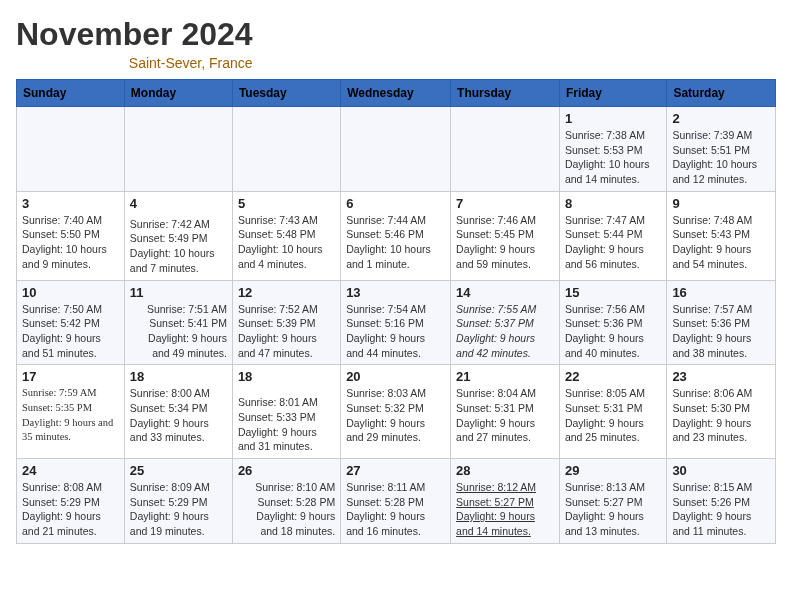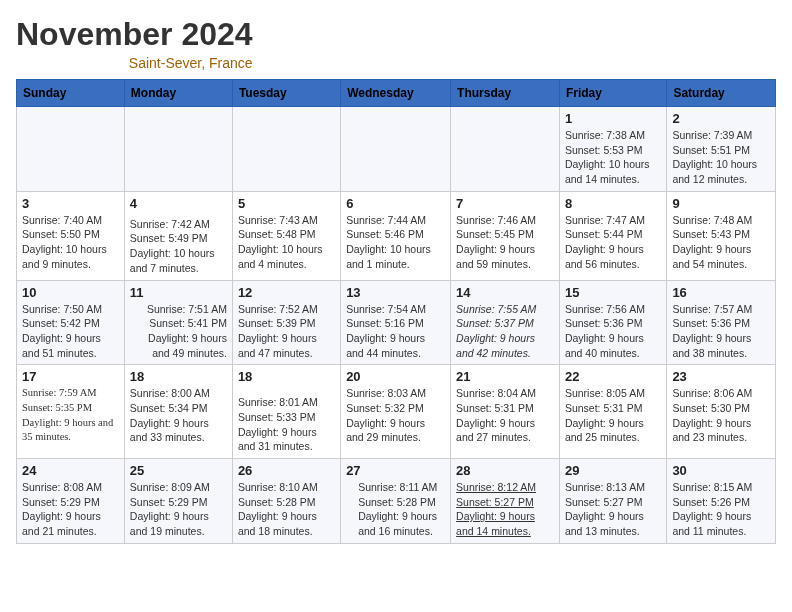--- a/index.html
+++ b/index.html
@@ -272,27 +272,27 @@
 Daylight: 9 hours and 21 minutes.</div>
         </td>
         <td>
           <div class="day-number">25</div>
           <div class="day-info" style="white-space: pre-line;">Sunrise: 8:09 AM
 Sunset: 5:29 PM
 Daylight: 9 hours and 19 minutes.</div>
         </td>
         <td>
           <div class="day-number">26</div>
-          <div class="day-info" style="white-space: pre-line;">Sunrise: 8:10 AM
+          <div class="day-info" style="white-space: pre-line; text-align: right;">Sunrise: 8:10 AM
 Sunset: 5:28 PM
 Daylight: 9 hours and 18 minutes.</div>
         </td>
         <td>
           <div class="day-number">27</div>
-          <div class="day-info" style="white-space: pre-line; margin-left: 12px;">Sunrise: 8:11 AM
+          <div class="day-info" style="white-space: pre-line;">Sunrise: 8:11 AM
 Sunset: 5:28 PM
 Daylight: 9 hours and 16 minutes.</div>
         </td>
         <td>
           <div class="day-number">28</div>
           <div class="day-info" style="white-space: pre-line; text-decoration: underline;">Sunrise: 8:12 AM
 Sunset: 5:27 PM
 Daylight: 9 hours and 14 minutes.</div>
         </td>
         <td>

